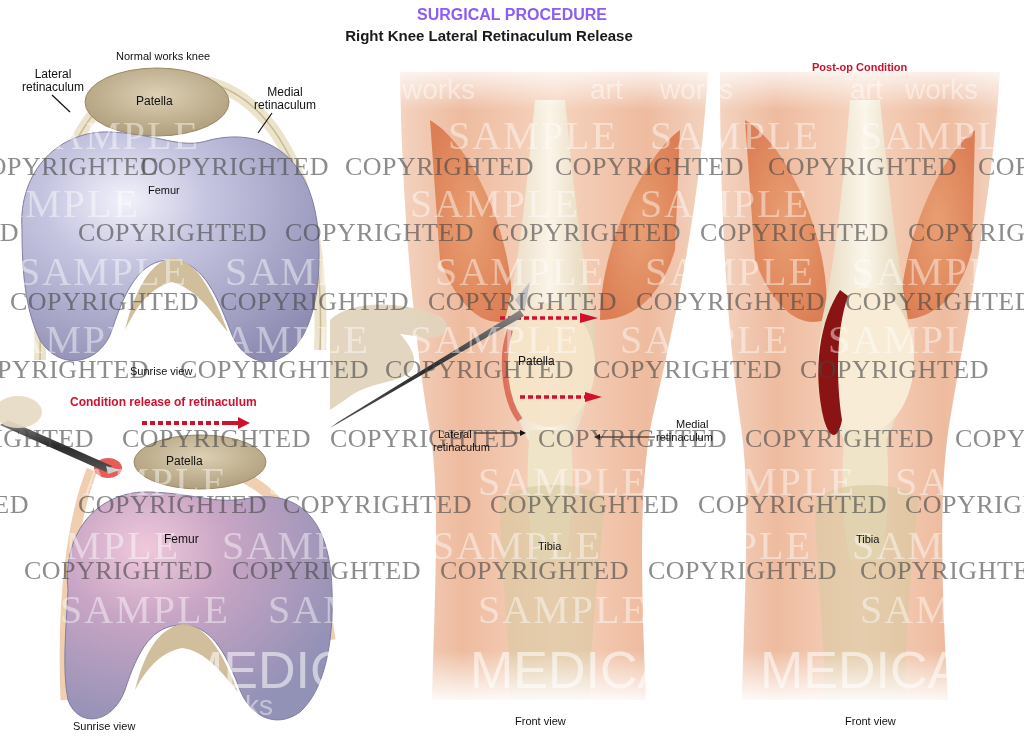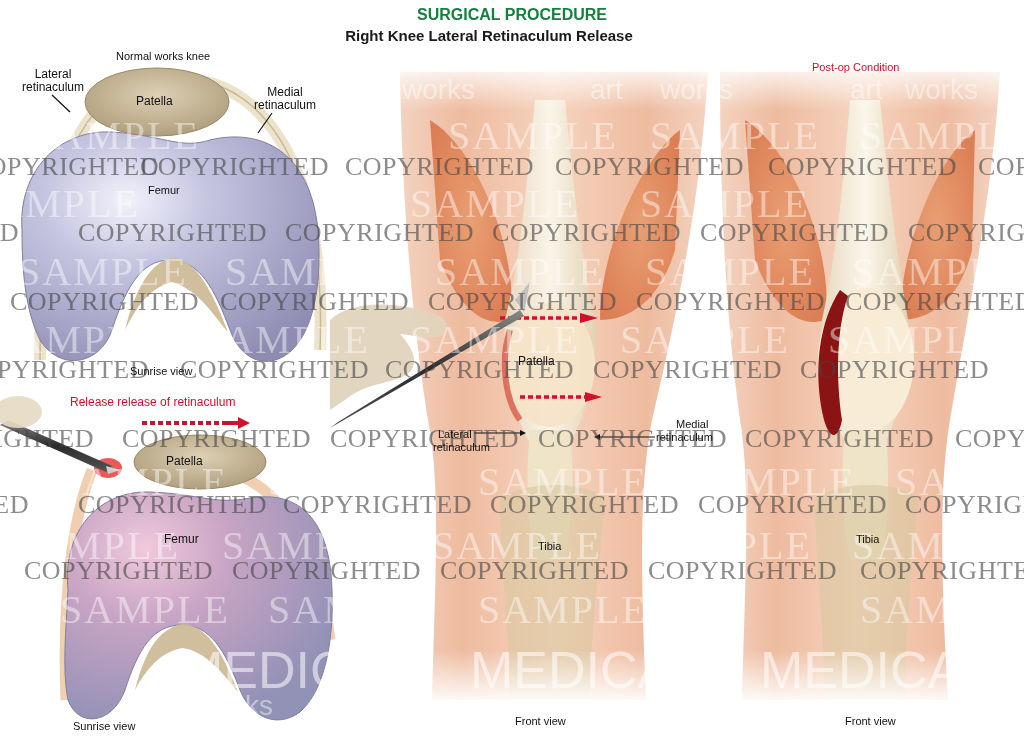--- a/index.html
+++ b/index.html
@@ -1,23 +1,23 @@
 <!DOCTYPE html>
 <html><head>
 <meta charset="utf-8">
 <style>
   html, body { margin: 0; padding: 0; background: #ffffff; }
   body { width: 1024px; height: 738px; position: relative; overflow: hidden;
          font-family: "Liberation Sans", sans-serif; color: #111; }
   .abs { position: absolute; }
   .lbl { position: absolute; font-size: 12px; color: #111; white-space: nowrap; line-height: 13px; z-index: 6; }
   .lbl-c { text-align: center; }
-  .title-main { left: 0; width: 1024px; top: 6px; text-align: center; font-size: 16px; font-weight: bold; color: #15803d; }
+  .title-main { left: 0; width: 1024px; top: 6px; text-align: center; font-size: 16px; font-weight: bold; color: #8b5cf6; }
   .title-sub { left: 0; width: 978px; top: 27px; text-align: center; font-size: 15px; font-weight: bold; color: #1a1a1a; }
-  .red-lbl { color: #d0112b; font-weight: normal; font-size: 12px; }
+  .red-lbl { color: #d0112b; font-weight: bold; font-size: 12px; }
   svg { position: absolute; left: 0; top: 0; }
   .wm-layer { position: absolute; left: 0; top: 0; width: 1024px; height: 738px; pointer-events: none; z-index: 5; }
   .wm { position: absolute; font-family: "Liberation Serif", serif; white-space: nowrap; }
   .wm-copy { font-size: 26px; color: rgba(70,70,70,0.62); letter-spacing: 0.5px; }
   .wm-sample { font-size: 40px; color: rgba(255,255,255,0.45); letter-spacing: 2px; }
   .wm-medical { font-family: "Liberation Sans", sans-serif; font-size: 52px; color: rgba(255,255,255,0.55); font-weight: 300; }
   .wm-works { font-family: "Liberation Sans", sans-serif; font-size: 28px; color: rgba(255,255,255,0.45); }
 </style>
 </head>
 <body>
@@ -257,21 +257,21 @@
   <div>retinaculum</div>
 </div>
 <div class="lbl" style="left:136px; top:95px;">Patella</div>
 <div class="lbl lbl-c" style="left:245px; top:86px; width:80px;">
   <div>Medial</div>
   <div>retinaculum</div>
 </div>
 <div class="lbl" style="left:148px; top:184px; font-size:11px;">Femur</div>
 <div class="lbl" style="left:130px; top:365px; font-size:11px;">Sunrise view</div>
 
-<div class="lbl red-lbl" style="left:70px; top:396px;">Release release of retinaculum</div>
+<div class="lbl red-lbl" style="left:70px; top:396px;">Condition release of retinaculum</div>
 <div class="lbl" style="left:166px; top:455px;">Patella</div>
 <div class="lbl" style="left:164px; top:533px;">Femur</div>
 <div class="lbl" style="left:73px; top:720px; font-size:11px;">Sunrise view</div>
 
 <div class="lbl" style="left:518px; top:355px;">Patella</div>
 <div class="lbl" style="left:433px; top:428px; font-size:11px;">
   <div style="padding-left:5px;">Lateral</div>
   <div>retinaculum</div>
 </div>
 <div class="lbl" style="left:656px; top:418px; font-size:11px;">

